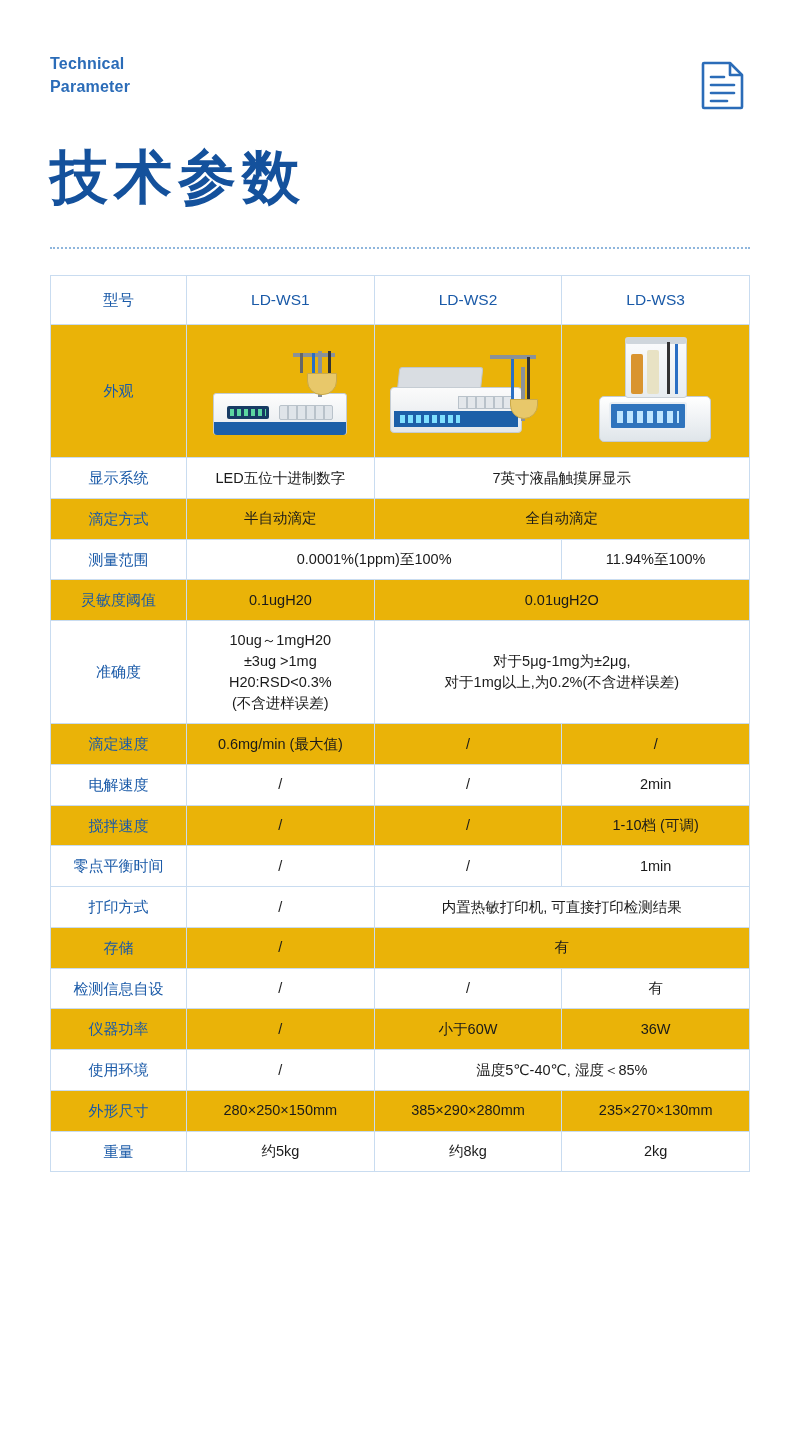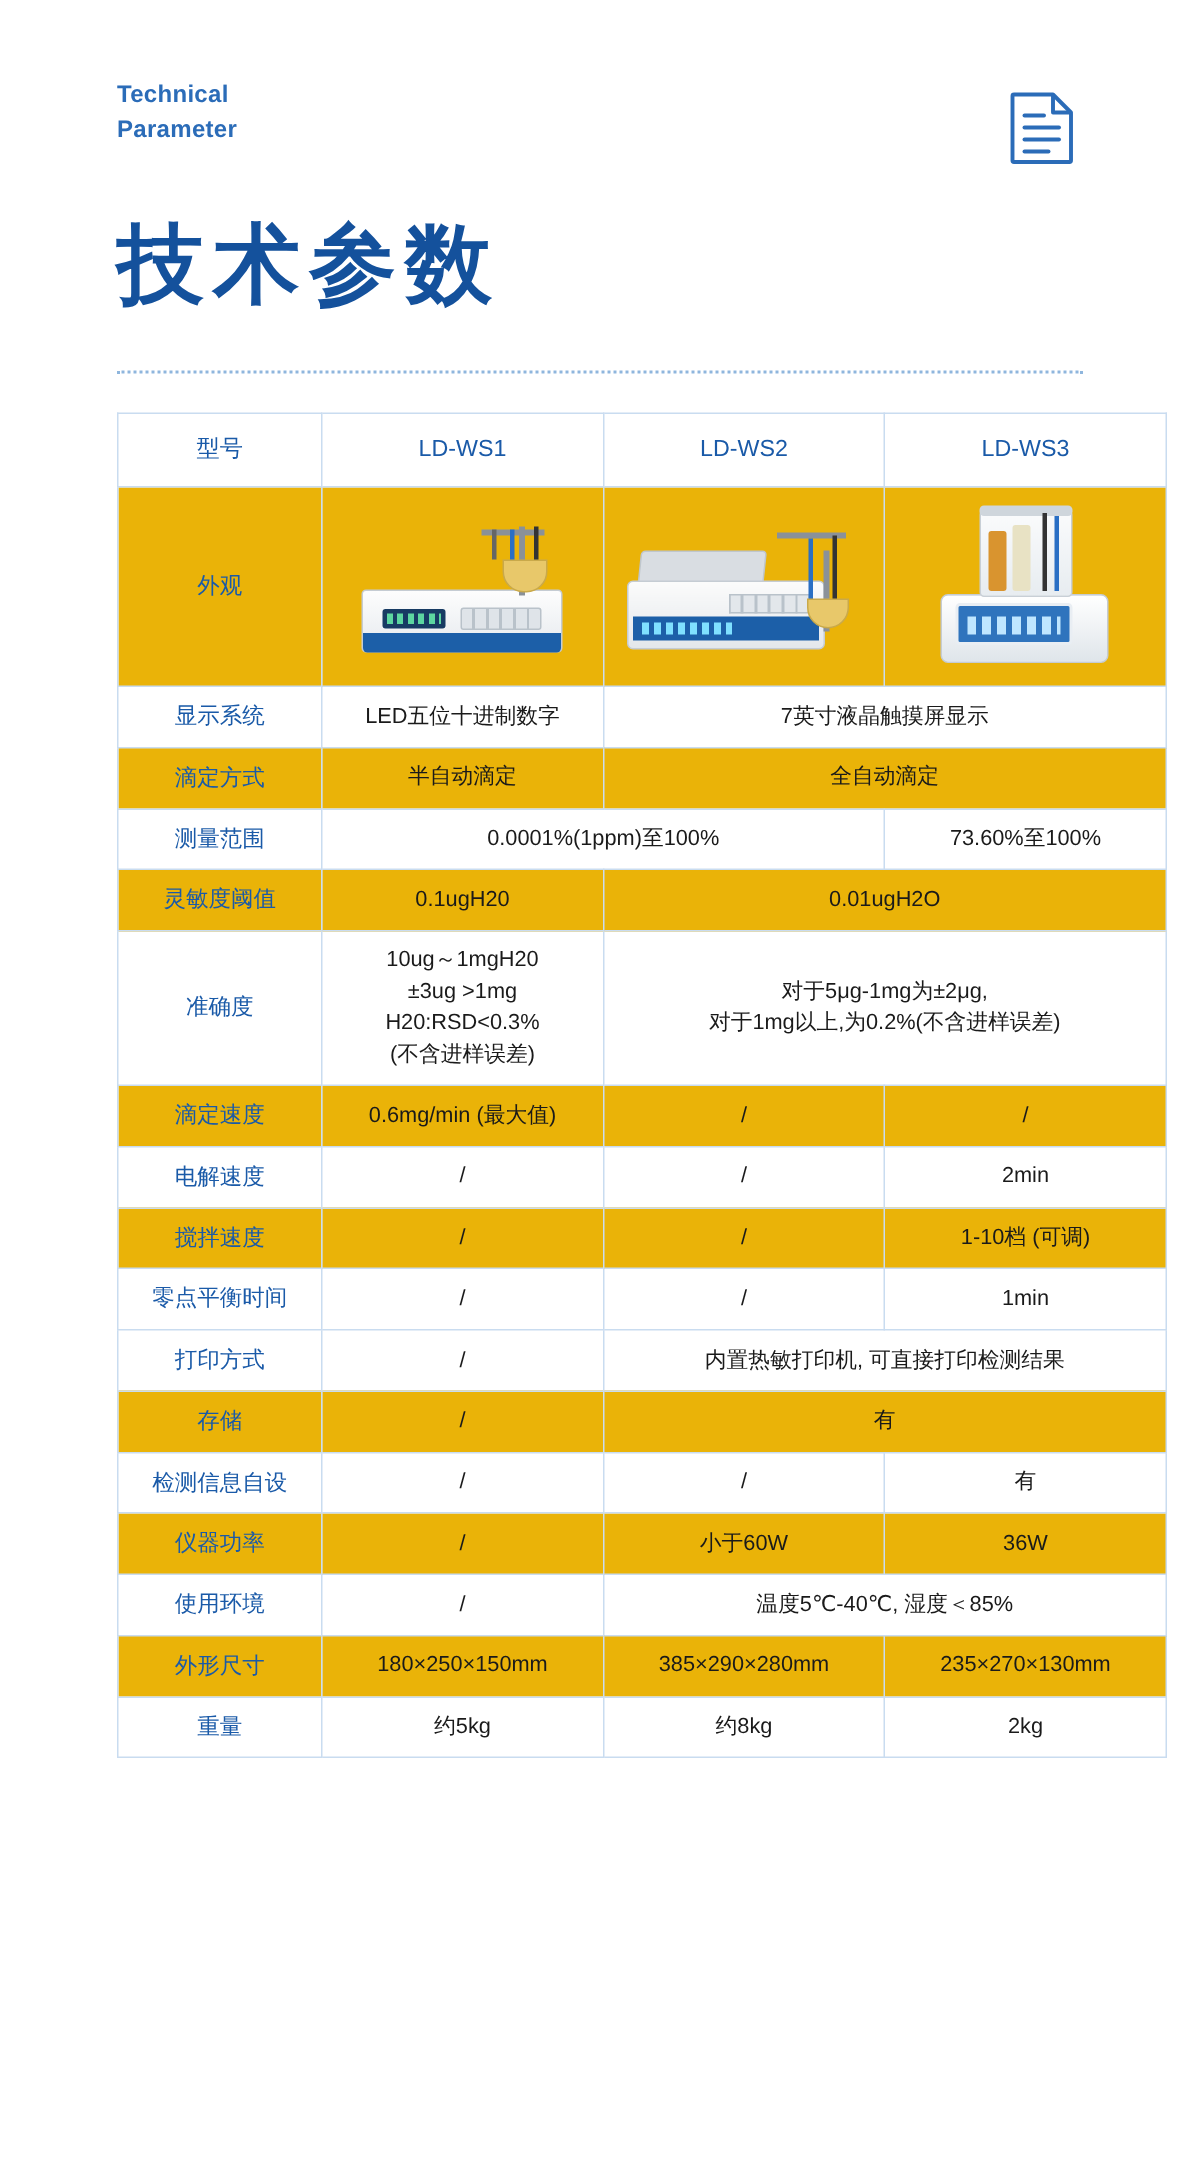--- a/index.html
+++ b/index.html
@@ -13,21 +13,21 @@
     background: #ffffff;
     font-family: "Liberation Sans", "DejaVu Sans", sans-serif;
     color: #1a4f9c;
     position: relative;
     overflow: hidden;
   }
   .page {
     width: 800px;
     height: 1456px;
     position: relative;
-    padding: 0 78px;
+    padding: 0 50px;
   }
   
   .header {
     padding-top: 52px;
     display: flex;
     align-items: flex-start;
     justify-content: space-between;
   }
   .eyebrow {
     font-size: 16px;
@@ -271,21 +271,21 @@
 
         <tr class="row-alt">
           <td class="label">滴定方式</td>
           <td>半自动滴定</td>
           <td colspan="2">全自动滴定</td>
         </tr>
 
         <tr>
           <td class="label">测量范围</td>
           <td colspan="2">0.0001%(1ppm)至100%</td>
-          <td>73.60%至100%</td>
+          <td>11.94%至100%</td>
         </tr>
 
         <tr class="row-alt">
           <td class="label">灵敏度阈值</td>
           <td>0.1ugH20</td>
           <td colspan="2">0.01ugH2O</td>
         </tr>
 
         <tr>
           <td class="label">准确度</td>
@@ -355,21 +355,21 @@
         </tr>
 
         <tr>
           <td class="label">使用环境</td>
           <td>/</td>
           <td colspan="2">温度5℃-40℃, 湿度＜85%</td>
         </tr>
 
         <tr class="row-alt">
           <td class="label">外形尺寸</td>
-          <td>180×250×150mm</td>
+          <td>280×250×150mm</td>
           <td>385×290×280mm</td>
           <td>235×270×130mm</td>
         </tr>
 
         <tr>
           <td class="label">重量</td>
           <td>约5kg</td>
           <td>约8kg</td>
           <td>2kg</td>
         </tr>

